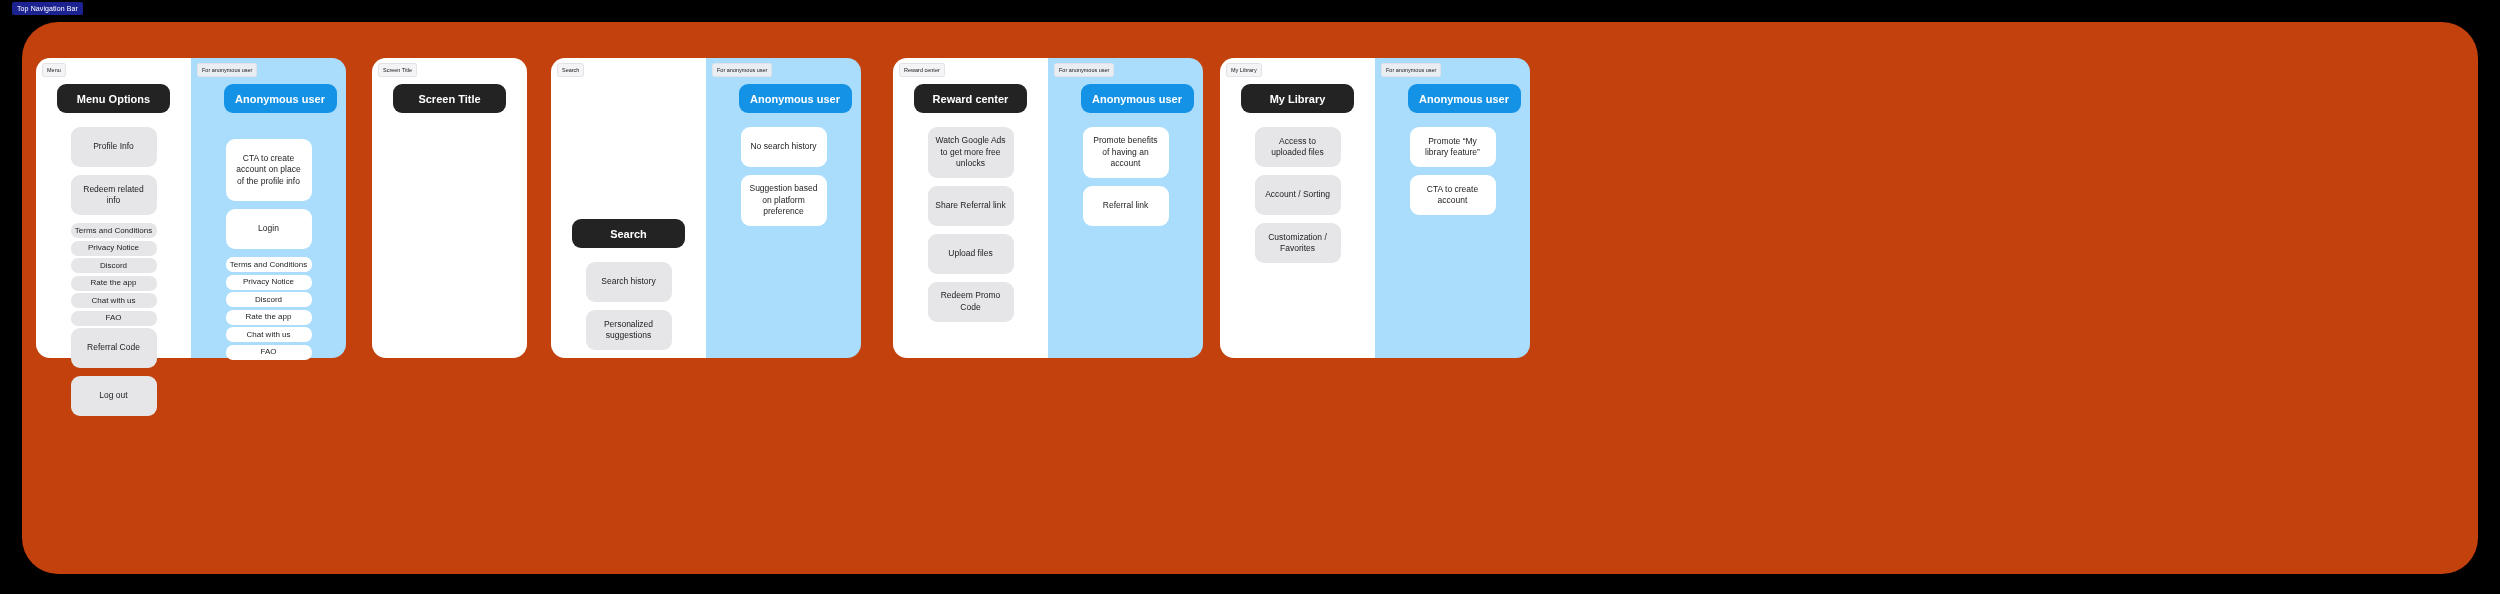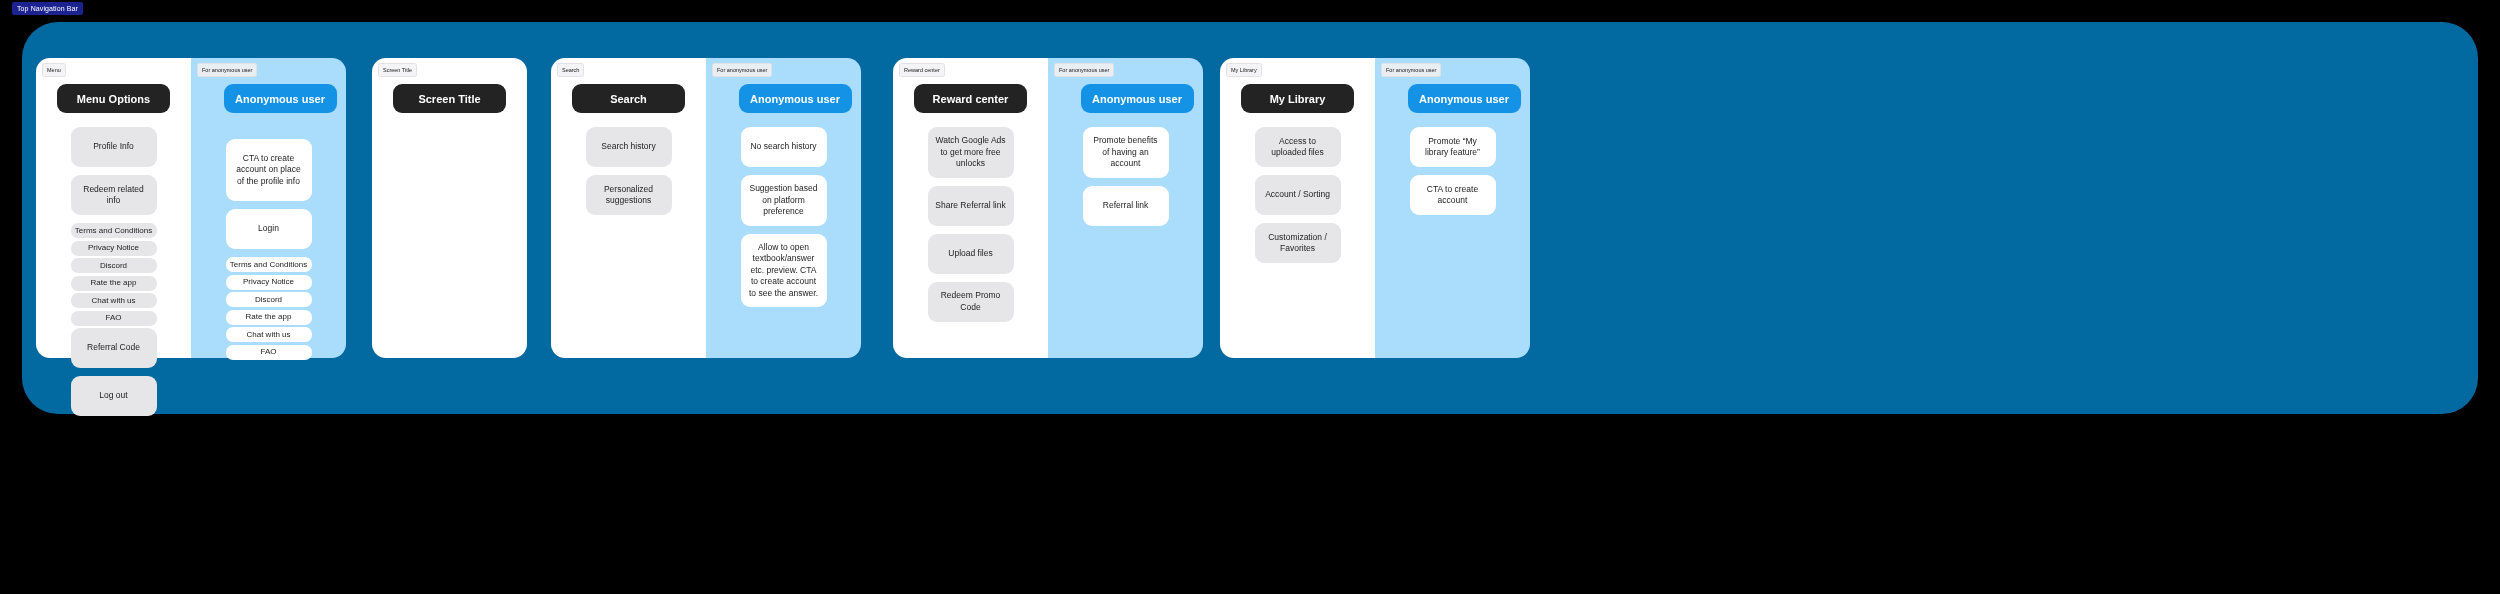--- a/index.html
+++ b/index.html
@@ -11,22 +11,22 @@
     font-family: "Liberation Sans", sans-serif;
     overflow: hidden;
   }
 
   
   #canvas {
     position: absolute;
     left: 22px;
     top: 22px;
     width: 2456px;
-    height: 392px;
-    background: #0369a1;
+    height: 552px;
+    background: #c2410c;
     border-radius: 36px;
   }
 
   
   #top-nav-tag {
     position: absolute;
     left: 12px;
     top: 2px;
     background: #1c2391;
     color: #ffffff;
@@ -187,32 +187,31 @@
           </div>
         </div>
       </div>
       <div class="group" style="left: 350px;">
         <div class="column light" style="width: 155px;">
           <div class="col-tag">Screen Title</div>
           <div class="header-pill dark">Screen Title</div>
         </div>
       </div>
       <div class="group" style="left: 529px;">
-        <div class="column light" style="width: 155px;">
+        <div class="column light" style="width: 155px; justify-content: flex-end;">
           <div class="col-tag">Search</div>
           <div class="header-pill dark">Search</div>
           <div class="card grey tall">Search history</div>
           <div class="card grey tall">Personalized suggestions</div>
         </div>
         <div class="column blue" style="width: 155px;">
           <div class="col-tag on-blue">For anonymous user</div>
           <div class="header-pill accent">Anonymous user</div>
           <div class="card white tall">No search history</div>
           <div class="card white tall">Suggestion based on platform preference</div>
-          <div class="card white xxtall">Allow to open textbook/answer etc. preview. CTA to create account to see the answer.</div>
         </div>
       </div>
       <div class="group" style="left: 831px; padding-left: 40px;">
         <div class="column light" style="width: 155px;">
           <div class="col-tag">Reward center</div>
           <div class="header-pill dark">Reward center</div>
           <div class="card grey tall">Watch Google Ads to get more free unlocks</div>
           <div class="card grey tall">Share Referral link</div>
           <div class="card grey tall">Upload files</div>
           <div class="card grey tall">Redeem Promo Code</div>

